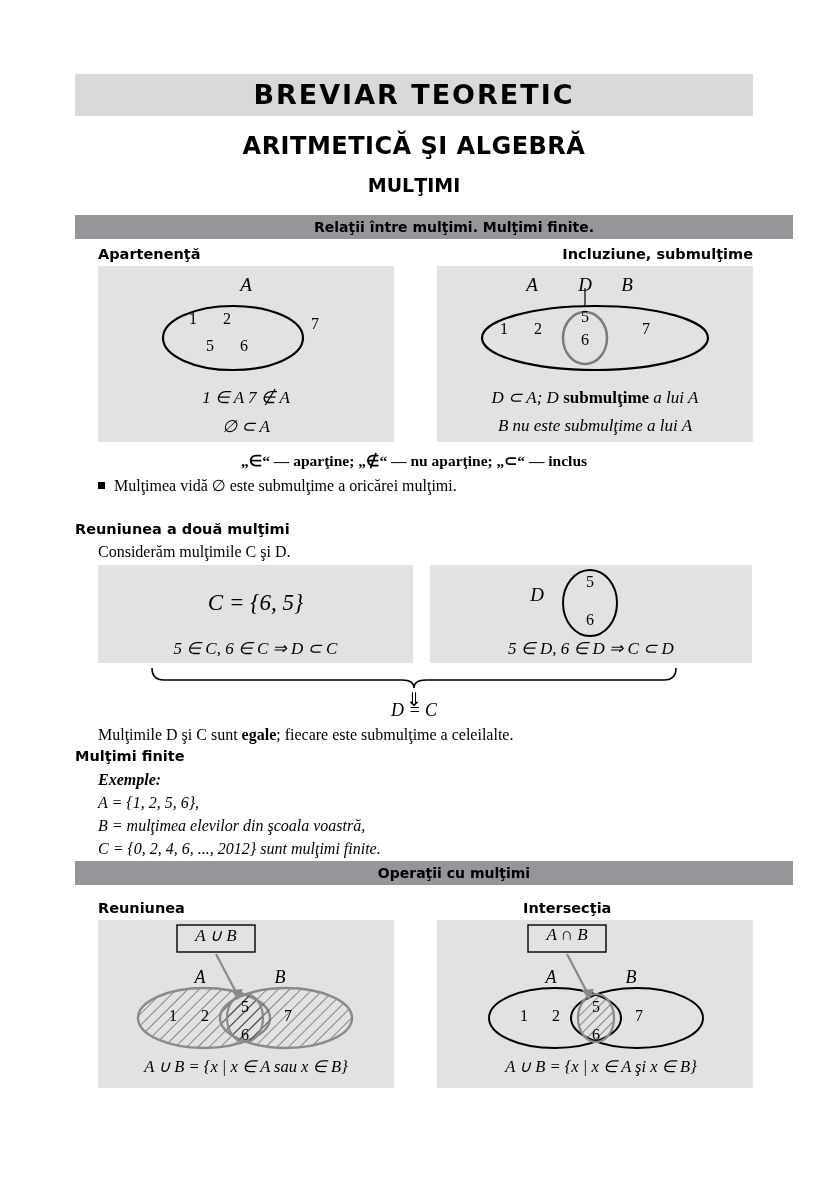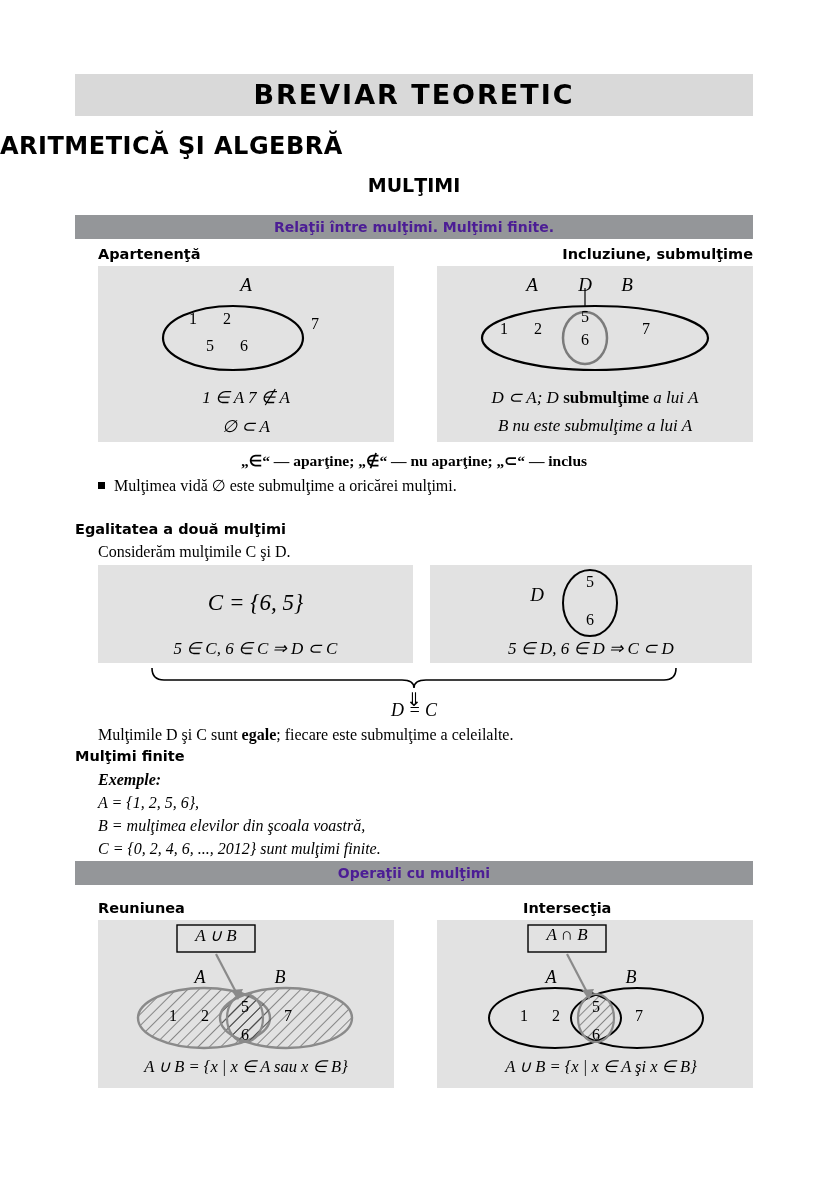--- a/index.html
+++ b/index.html
@@ -31,44 +31,46 @@
     font-family: "DejaVu Sans", sans-serif;
     font-weight: bold;
     font-size: 27px;
     letter-spacing: 2px;
     text-align: center;
     line-height: 42px;
   }
   .subtitle {
     position: absolute;
     left: 0; top: 132px; width: 828px;
+    text-align: center;
     font-family: "DejaVu Sans", sans-serif;
     font-weight: bold;
     font-size: 24px;
     letter-spacing: 0.5px;
   }
   .subsubtitle {
     position: absolute;
     left: 0; top: 174px; width: 828px;
     text-align: center;
     font-family: "DejaVu Sans", sans-serif;
     font-weight: bold;
     font-size: 19px;
   }
   .grey-band {
     position: absolute;
     left: 75px;
     width: 678px; height: 24px;
     background: #949699;
-    color: #4c1d95;
+    color: #000000;
     font-family: "DejaVu Sans", sans-serif;
     font-weight: bold;
     font-size: 14px;
     text-align: center;
     line-height: 24px;
+    padding-left: 40px;
   }
   #band1 { top: 215px; }
   #band2 { top: 861px; }
 
   .sec-head {
     position: absolute;
     font-family: "DejaVu Sans", sans-serif;
     font-weight: bold;
     font-size: 14.5px;
   }
@@ -150,21 +152,21 @@
     <span class="it">D ⊂ A; D </span><span class="bold" style="font-family:'Liberation Serif',serif;">submulţime</span><span class="it"> a lui A</span>
   </div>
   <div class="ctext it" style="left:437px; top:416px; width:316px; font-size:17px;">B nu este submulţime a lui A</div>
 
   <div class="ctext bold" style="left:75px; top:452px; width:678px; font-size:15.5px;">„∈“ — aparţine;  „∉“ — nu aparţine;  „⊂“ — inclus</div>
 
   <div class="bullet-row" style="left:98px; top:476px;">
     <span class="sq"></span><span>Mulţimea vidă ∅ este submulţime a oricărei mulţimi.</span>
   </div>
 
-  <div class="sec-head" style="left:75px; top:521px;">Egalitatea a două mulţimi</div>
+  <div class="sec-head" style="left:75px; top:521px;">Reuniunea a două mulţimi</div>
   <div class="ltext" style="left:98px; top:543px;">Considerăm mulţimile C şi D.</div>
 
   <div class="box" style="left:98px; top:565px; width:315px; height:98px;"></div>
   <div class="box" style="left:430px; top:565px; width:322px; height:98px;"></div>
 
   <div class="ctext it" style="left:98px; top:590px; width:315px; font-size:23px;">C = {6, 5}</div>
   <div class="ctext it" style="left:98px; top:638px; width:315px; font-size:17px;">5 ∈ C, 6 ∈ C ⇒ D ⊂ C</div>
 
   <svg style="left:430px; top:565px;" width="322" height="98">
     <ellipse cx="160" cy="38" rx="27" ry="33" fill="none" stroke="#000" stroke-width="2"></ellipse>

